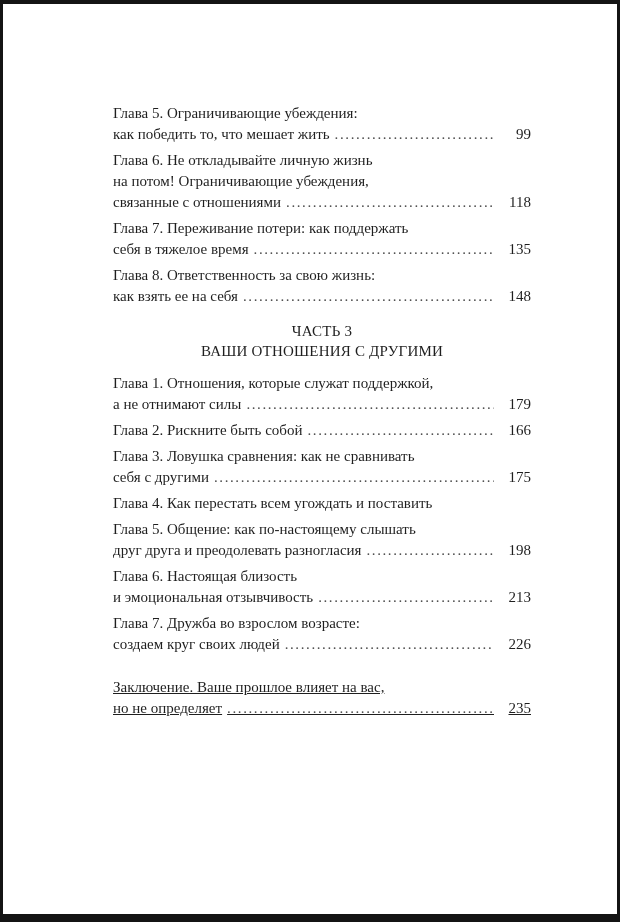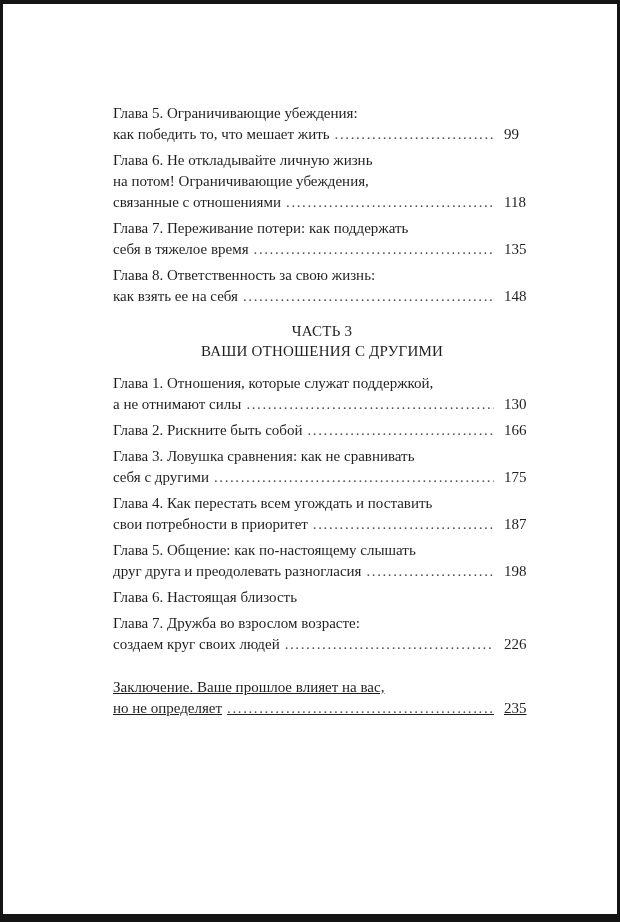--- a/index.html
+++ b/index.html
@@ -53,21 +53,21 @@
     font-size: 15px;
     letter-spacing: 1.6px;
   }
   .dot-leader::before {
     content: "........................................................................................................................";
   }
   .page-num {
     flex: 0 0 auto;
     min-width: 27px;
     margin-left: 6px;
-    text-align: left;
+    text-align: right;
     white-space: nowrap;
   }
   .part-heading {
     margin-top: 14px;
     margin-bottom: 12px;
     text-align: center;
     font-weight: 400;
     line-height: 20px;
     letter-spacing: 0.2px;
   }
@@ -122,56 +122,56 @@
       <div>ЧАСТЬ 3</div>
       <div>ВАШИ ОТНОШЕНИЯ С ДРУГИМИ</div>
     </div>
 
     <div id="part3-entries">
         <div class="entry">
           <div class="entry-line">Глава 1. Отношения, которые служат поддержкой,</div>
           <div class="entry-last-line">
             <span class="line-text">а не отнимают силы</span>
             <span class="dot-leader"></span>
-            <span class="page-num">130</span>
+            <span class="page-num">179</span>
           </div>
         </div>
         <div class="entry">
           <div class="entry-last-line">
             <span class="line-text">Глава 2. Рискните быть собой</span>
             <span class="dot-leader"></span>
             <span class="page-num">166</span>
           </div>
         </div>
         <div class="entry">
           <div class="entry-line">Глава 3. Ловушка сравнения: как не сравнивать</div>
           <div class="entry-last-line">
             <span class="line-text">себя с другими</span>
             <span class="dot-leader"></span>
             <span class="page-num">175</span>
           </div>
         </div>
         <div class="entry">
           <div class="entry-line">Глава 4. Как перестать всем угождать и поставить</div>
-          <div class="entry-last-line">
-            <span class="line-text">свои потребности в приоритет</span>
-            <span class="dot-leader"></span>
-            <span class="page-num">187</span>
-          </div>
         </div>
         <div class="entry">
           <div class="entry-line">Глава 5. Общение: как по-настоящему слышать</div>
           <div class="entry-last-line">
             <span class="line-text">друг друга и преодолевать разногласия</span>
             <span class="dot-leader"></span>
             <span class="page-num">198</span>
           </div>
         </div>
         <div class="entry">
           <div class="entry-line">Глава 6. Настоящая близость</div>
+          <div class="entry-last-line">
+            <span class="line-text">и эмоциональная отзывчивость</span>
+            <span class="dot-leader"></span>
+            <span class="page-num">213</span>
+          </div>
         </div>
         <div class="entry">
           <div class="entry-line">Глава 7. Дружба во взрослом возрасте:</div>
           <div class="entry-last-line">
             <span class="line-text">создаем круг своих людей</span>
             <span class="dot-leader"></span>
             <span class="page-num">226</span>
           </div>
         </div>
       </div>

